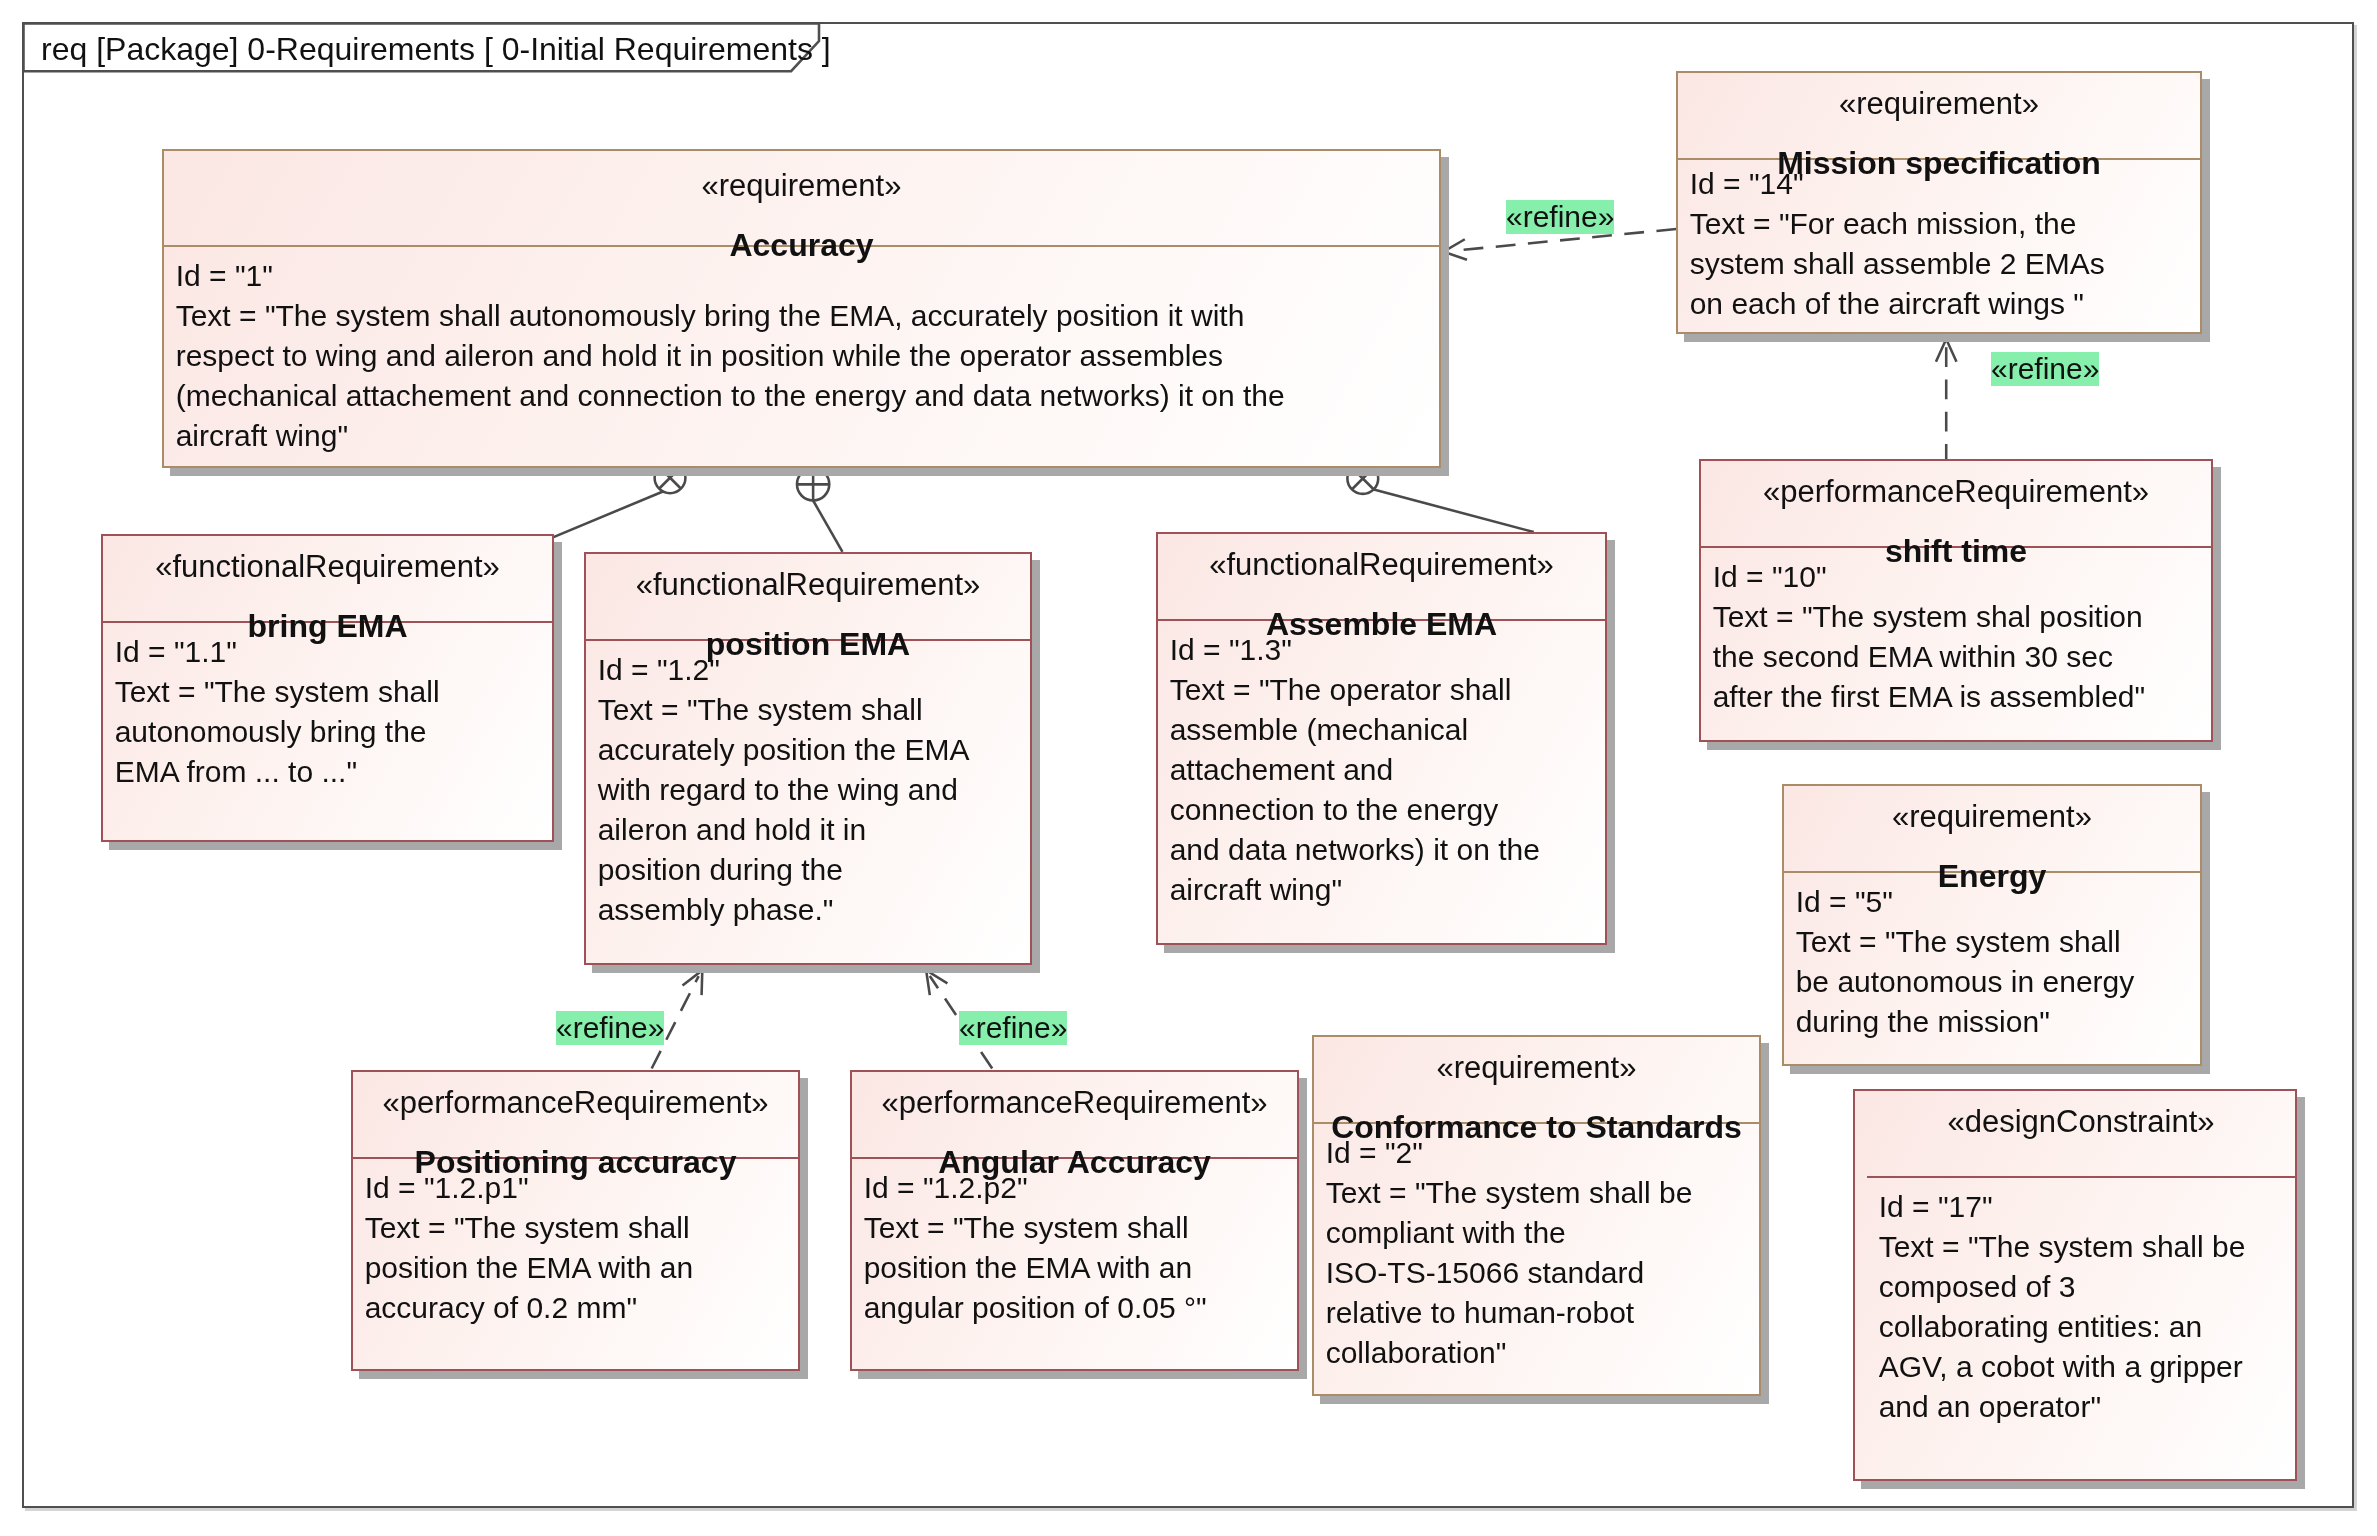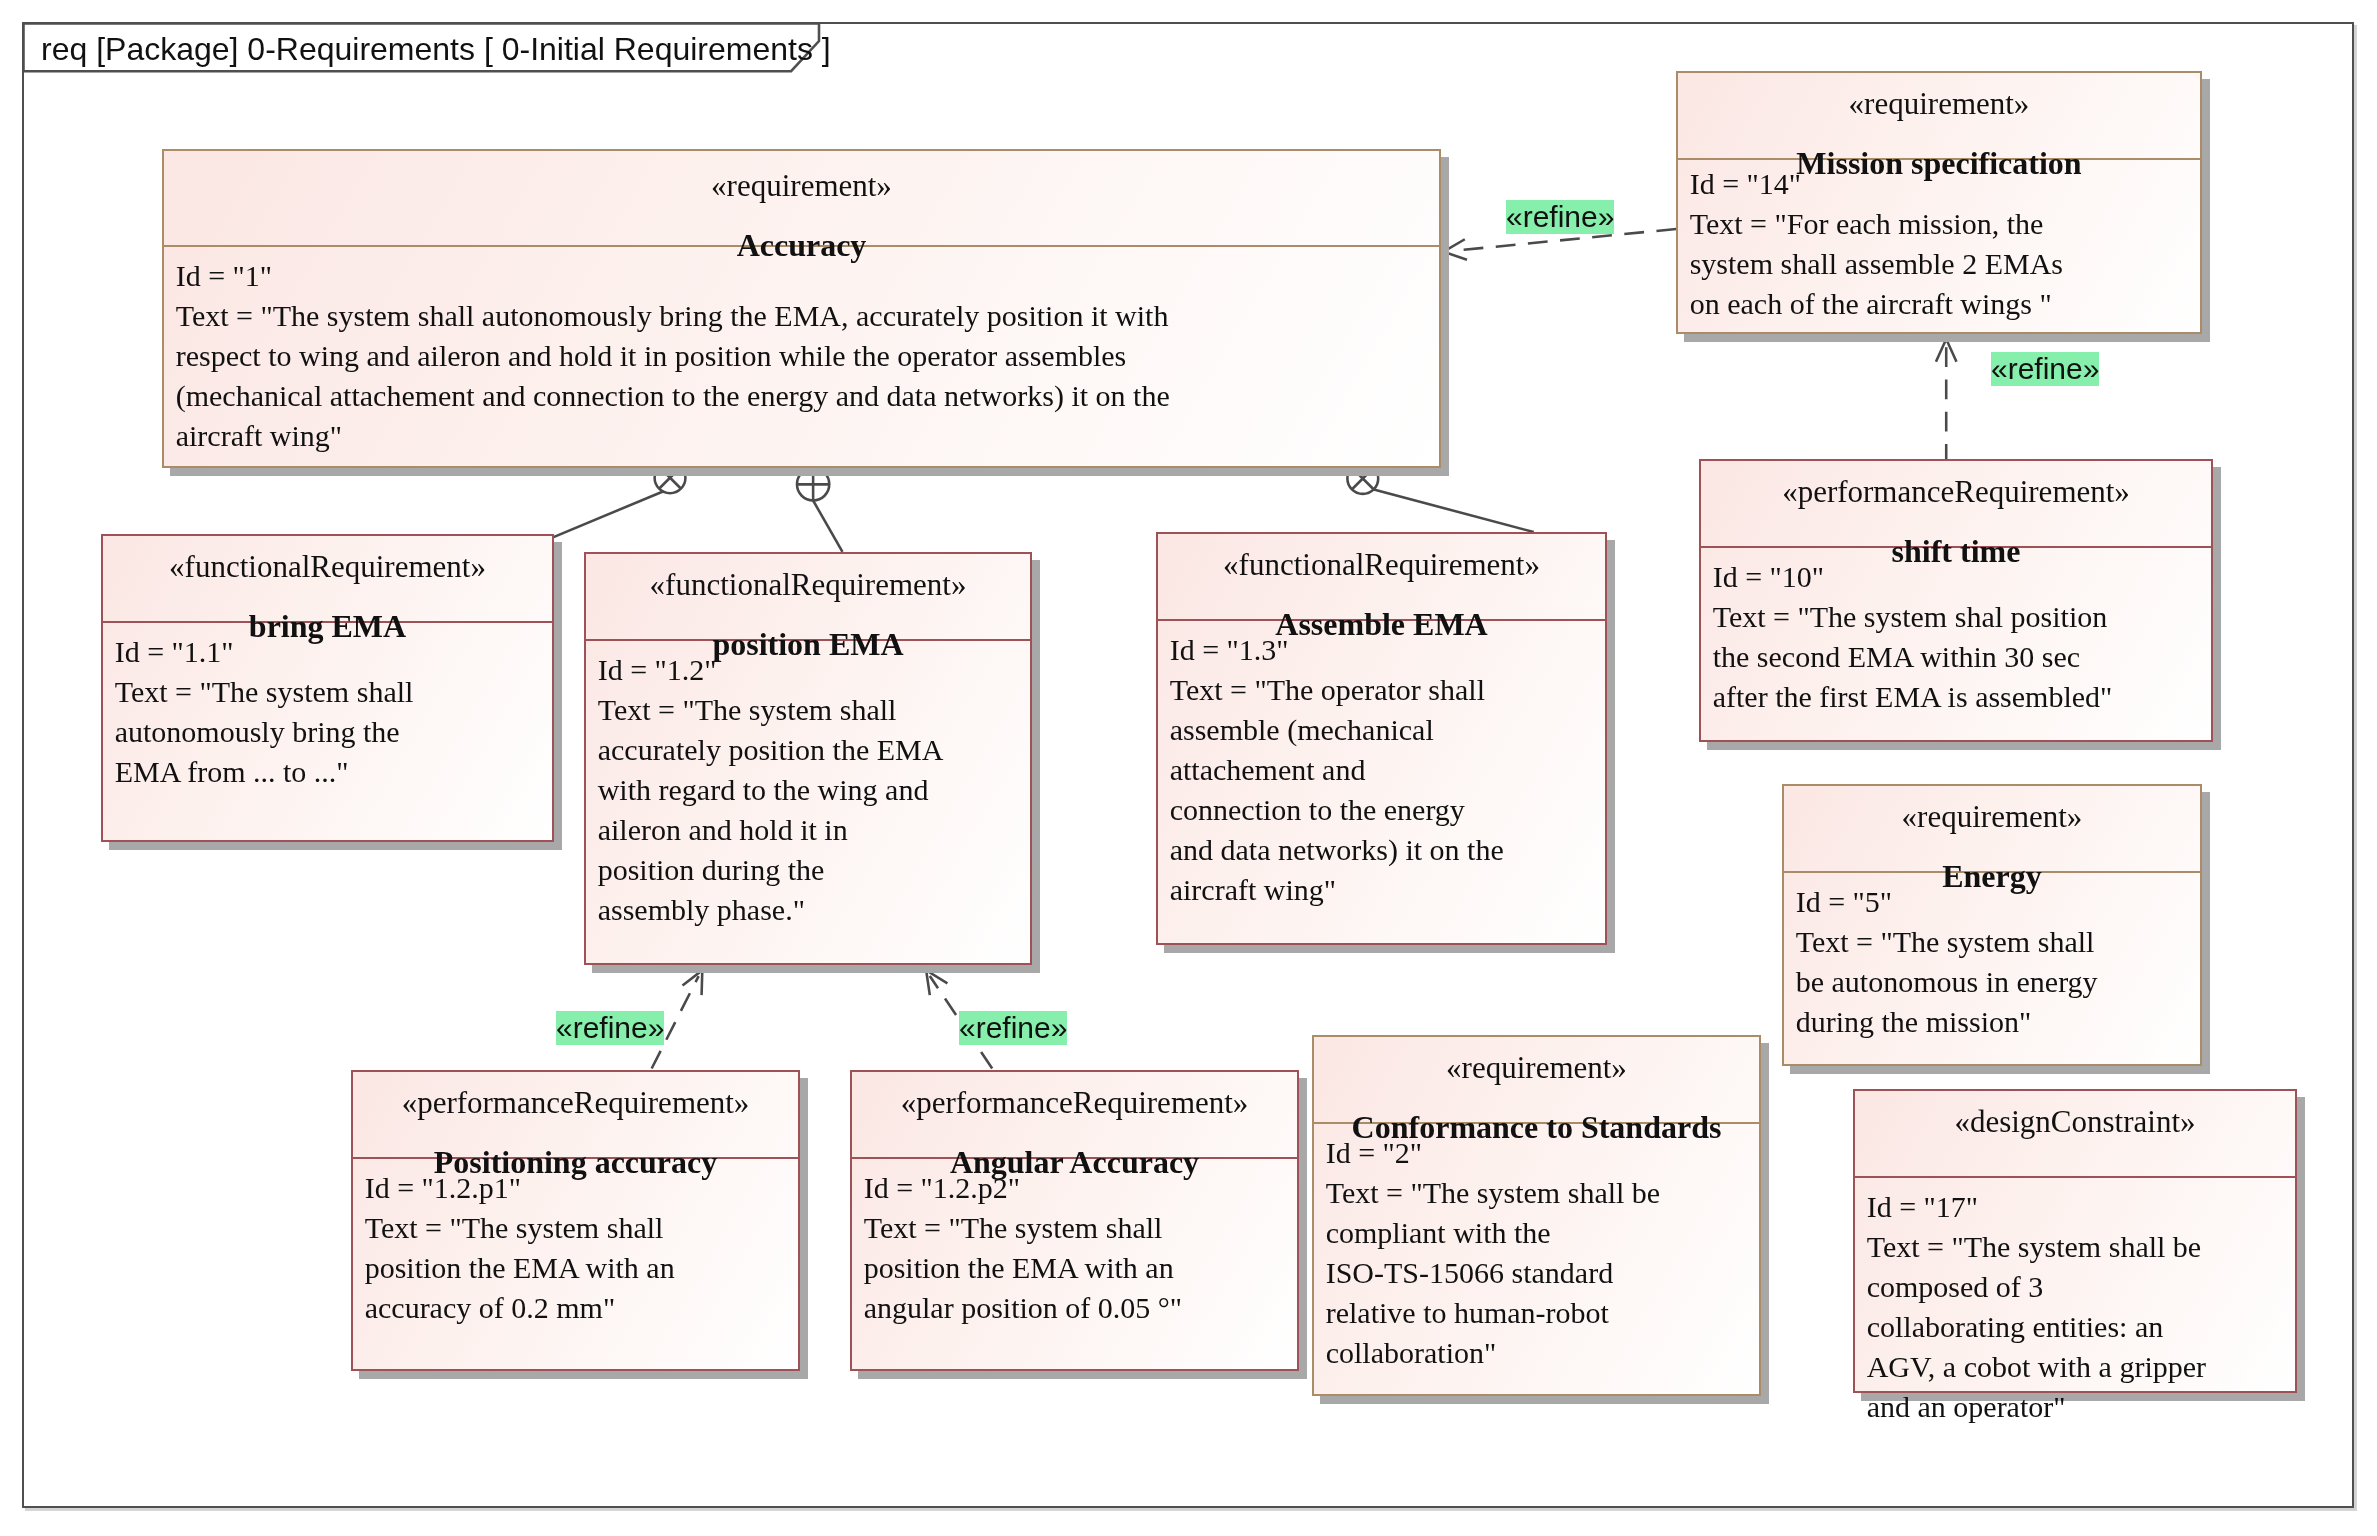--- a/index.html
+++ b/index.html
@@ -5,21 +5,21 @@
   html,body{margin:0;padding:0;background:#ffffff;}
   body{font-family:"Liberation Sans", sans-serif; color:#111;}
   #stage{position:relative;width:2377px;height:1536px;background:#ffffff;overflow:hidden;}
   #frame{position:absolute;left:22px;top:22px;width:2332px;height:1486px;
          border:2.9px solid #4f4f4f;background:#ffffff;box-sizing:border-box;
          box-shadow:2.9px 2.9px 0 #d2d2d2;}
   #tab-text{position:absolute;left:41px;top:31px;font-size:32px;white-space:nowrap;}
   #tab-text b{font-weight:normal;}
   .card{position:absolute;box-sizing:border-box;border:2.2px solid #9e5257;
         background:linear-gradient(120deg,#fbe7e4 0%,#fdf2ef 45%,#ffffff 100%);
-        box-shadow:8px 8px 0 #a8a8a8;font-family:Liberation Serif, serif;}
+        box-shadow:8px 8px 0 #a8a8a8;}
   .card.tan{border-color:#ab8c68;}
   .card .hdr{box-sizing:border-box;text-align:center;padding-top:11.7px;
         border-bottom:2.2px solid #9e5257;}
   .card.tan .hdr{border-bottom-color:#ab8c68;}
   .stereo{font-size:31px;line-height:38px;}
   .rname{font-size:32px;line-height:40px;font-weight:bold;margin-top:20px;}
   .card .bdy{font-size:30px;line-height:40px;padding:8.8px 2.9px 0 11.7px;
         white-space:pre-line;}
   .refine-label{position:absolute;font-size:30px;white-space:nowrap;background:#86efac;}
   svg{position:absolute;left:0;top:0;}
@@ -122,21 +122,21 @@
     <div class="hdr" style="height:87px;">
       <div class="stereo">«requirement»</div>
       <div class="rname">Energy</div>
     </div>
     <div class="bdy">Id = "5"
 Text = "The system shall
 be autonomous in energy
 during the mission"</div>
   </div>
 
-  <div class="card" style="left:1853px;top:1089px;width:444px;height:304px;">
+  <div class="card" style="left:1853px;top:1089px;width:444px;height:392px;padding-left:12px;">
     <div class="hdr" style="height:87px;">
       <div class="stereo">«designConstraint»</div>
     </div>
     <div class="bdy">Id = "17"
 Text = "The system shall be
 composed of 3
 collaborating entities: an
 AGV, a cobot with a gripper
 and an operator"</div>
   </div>

